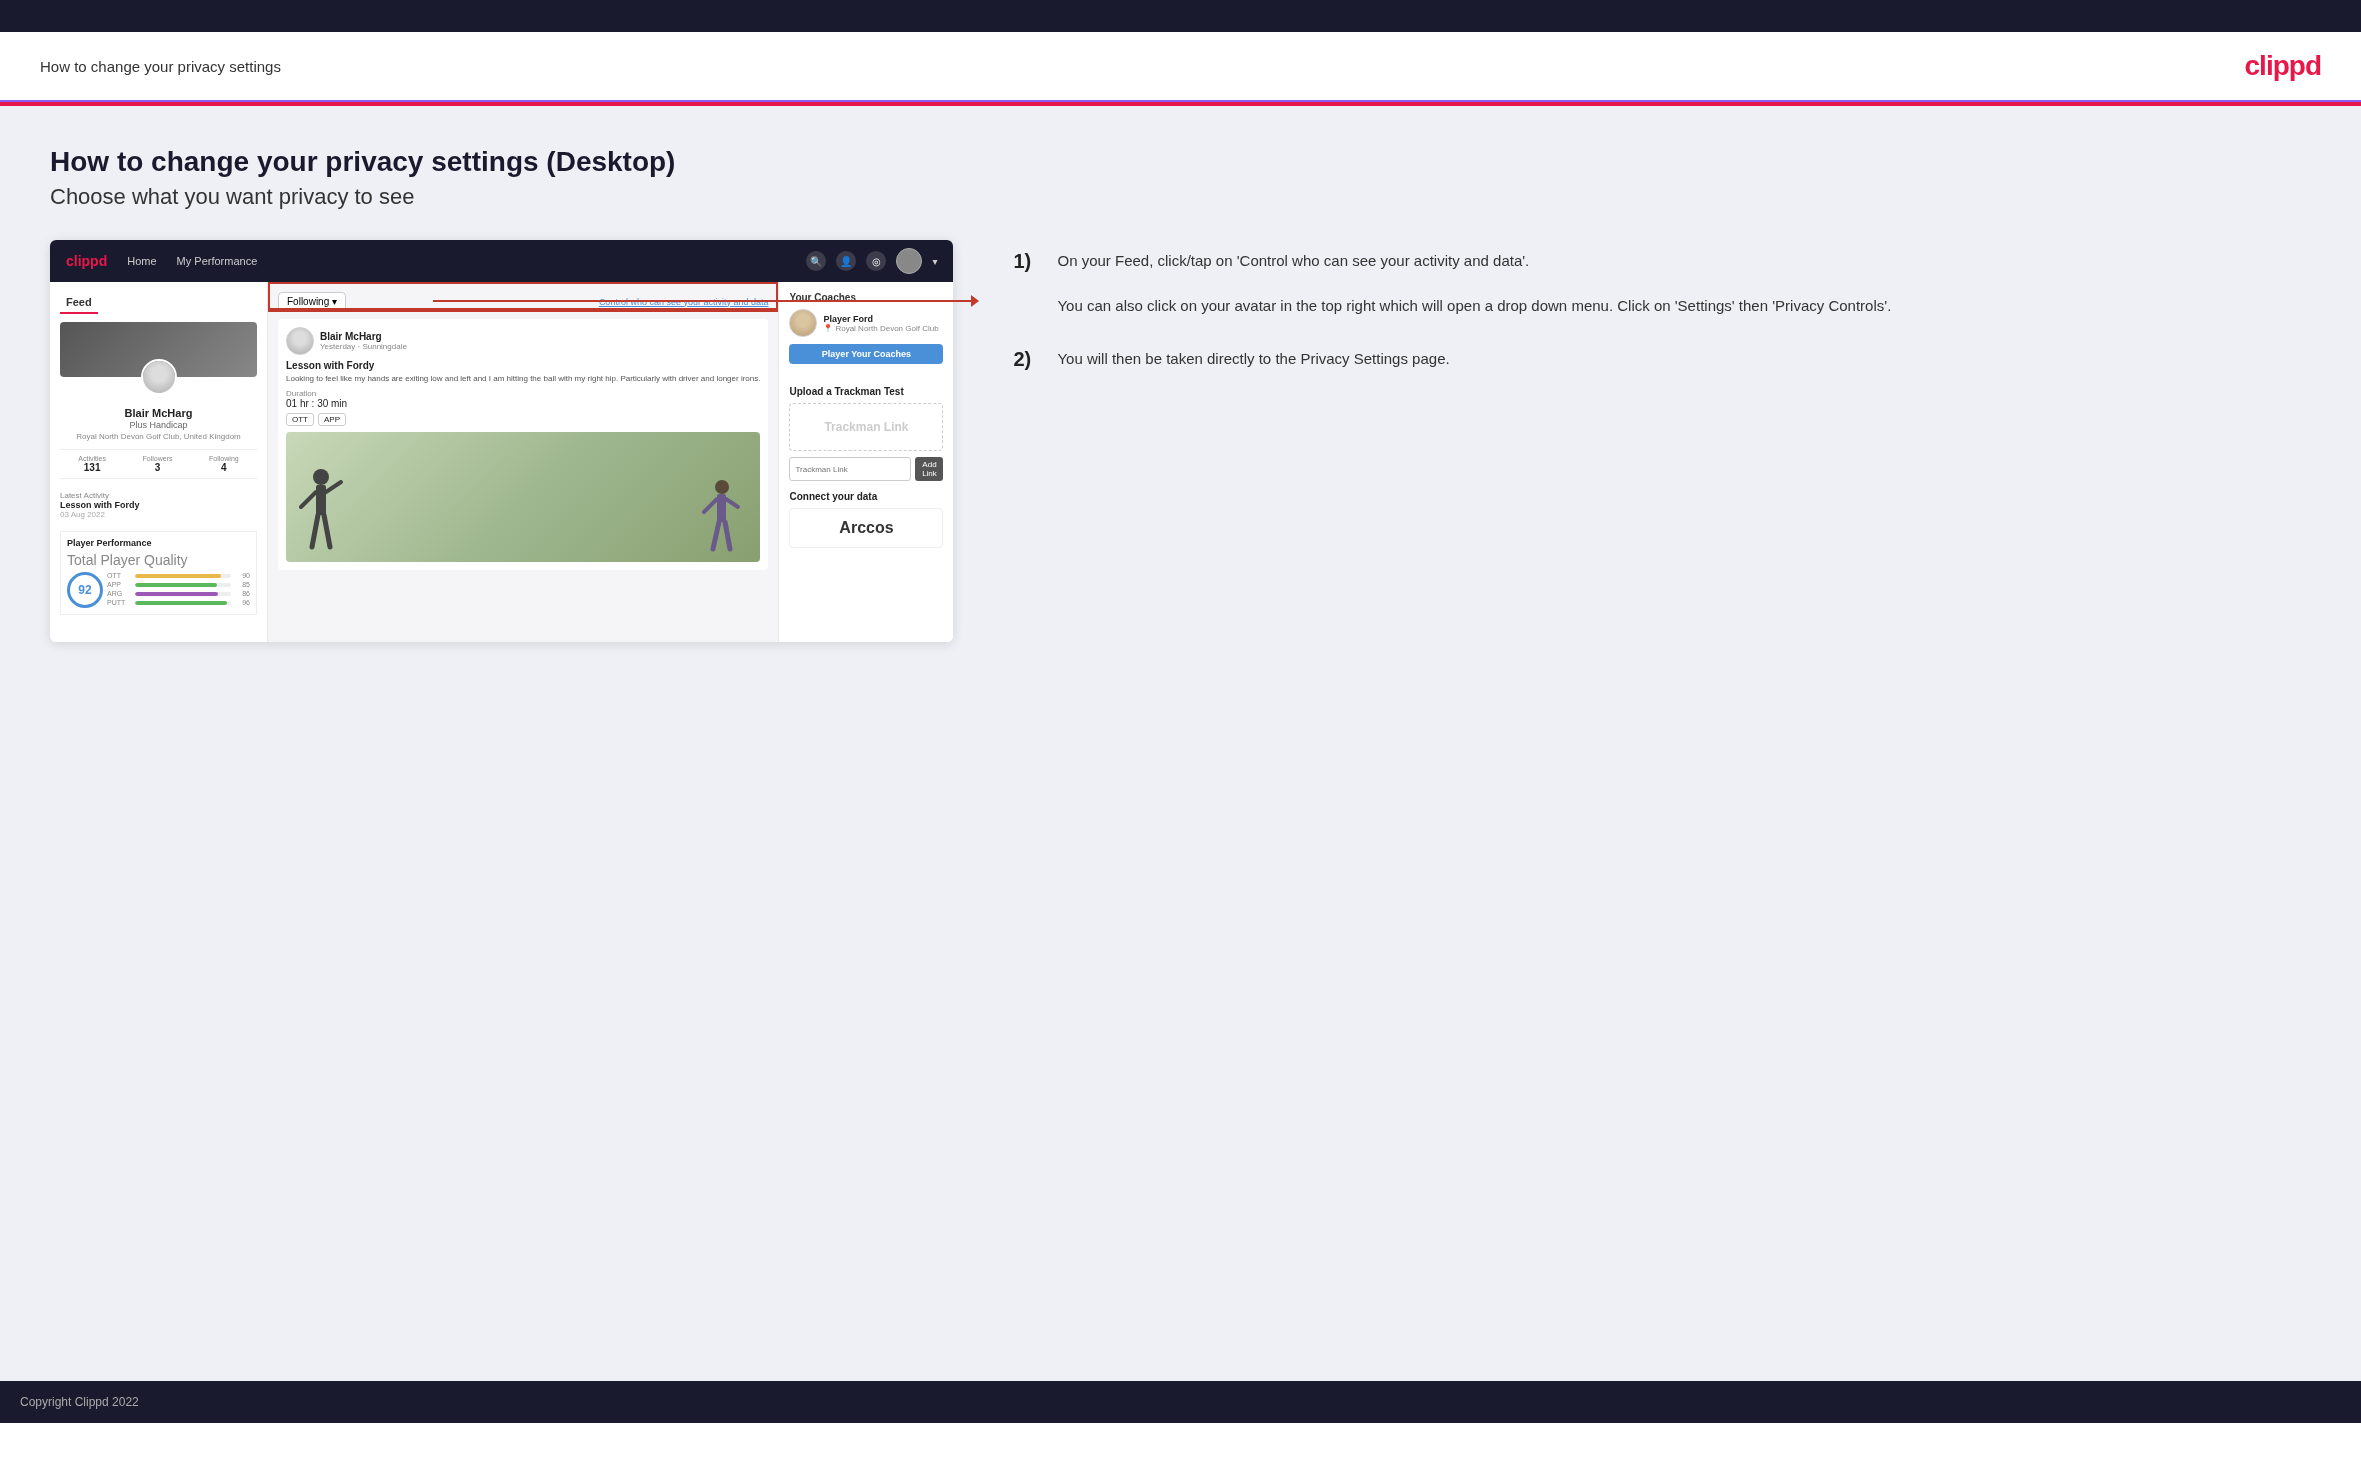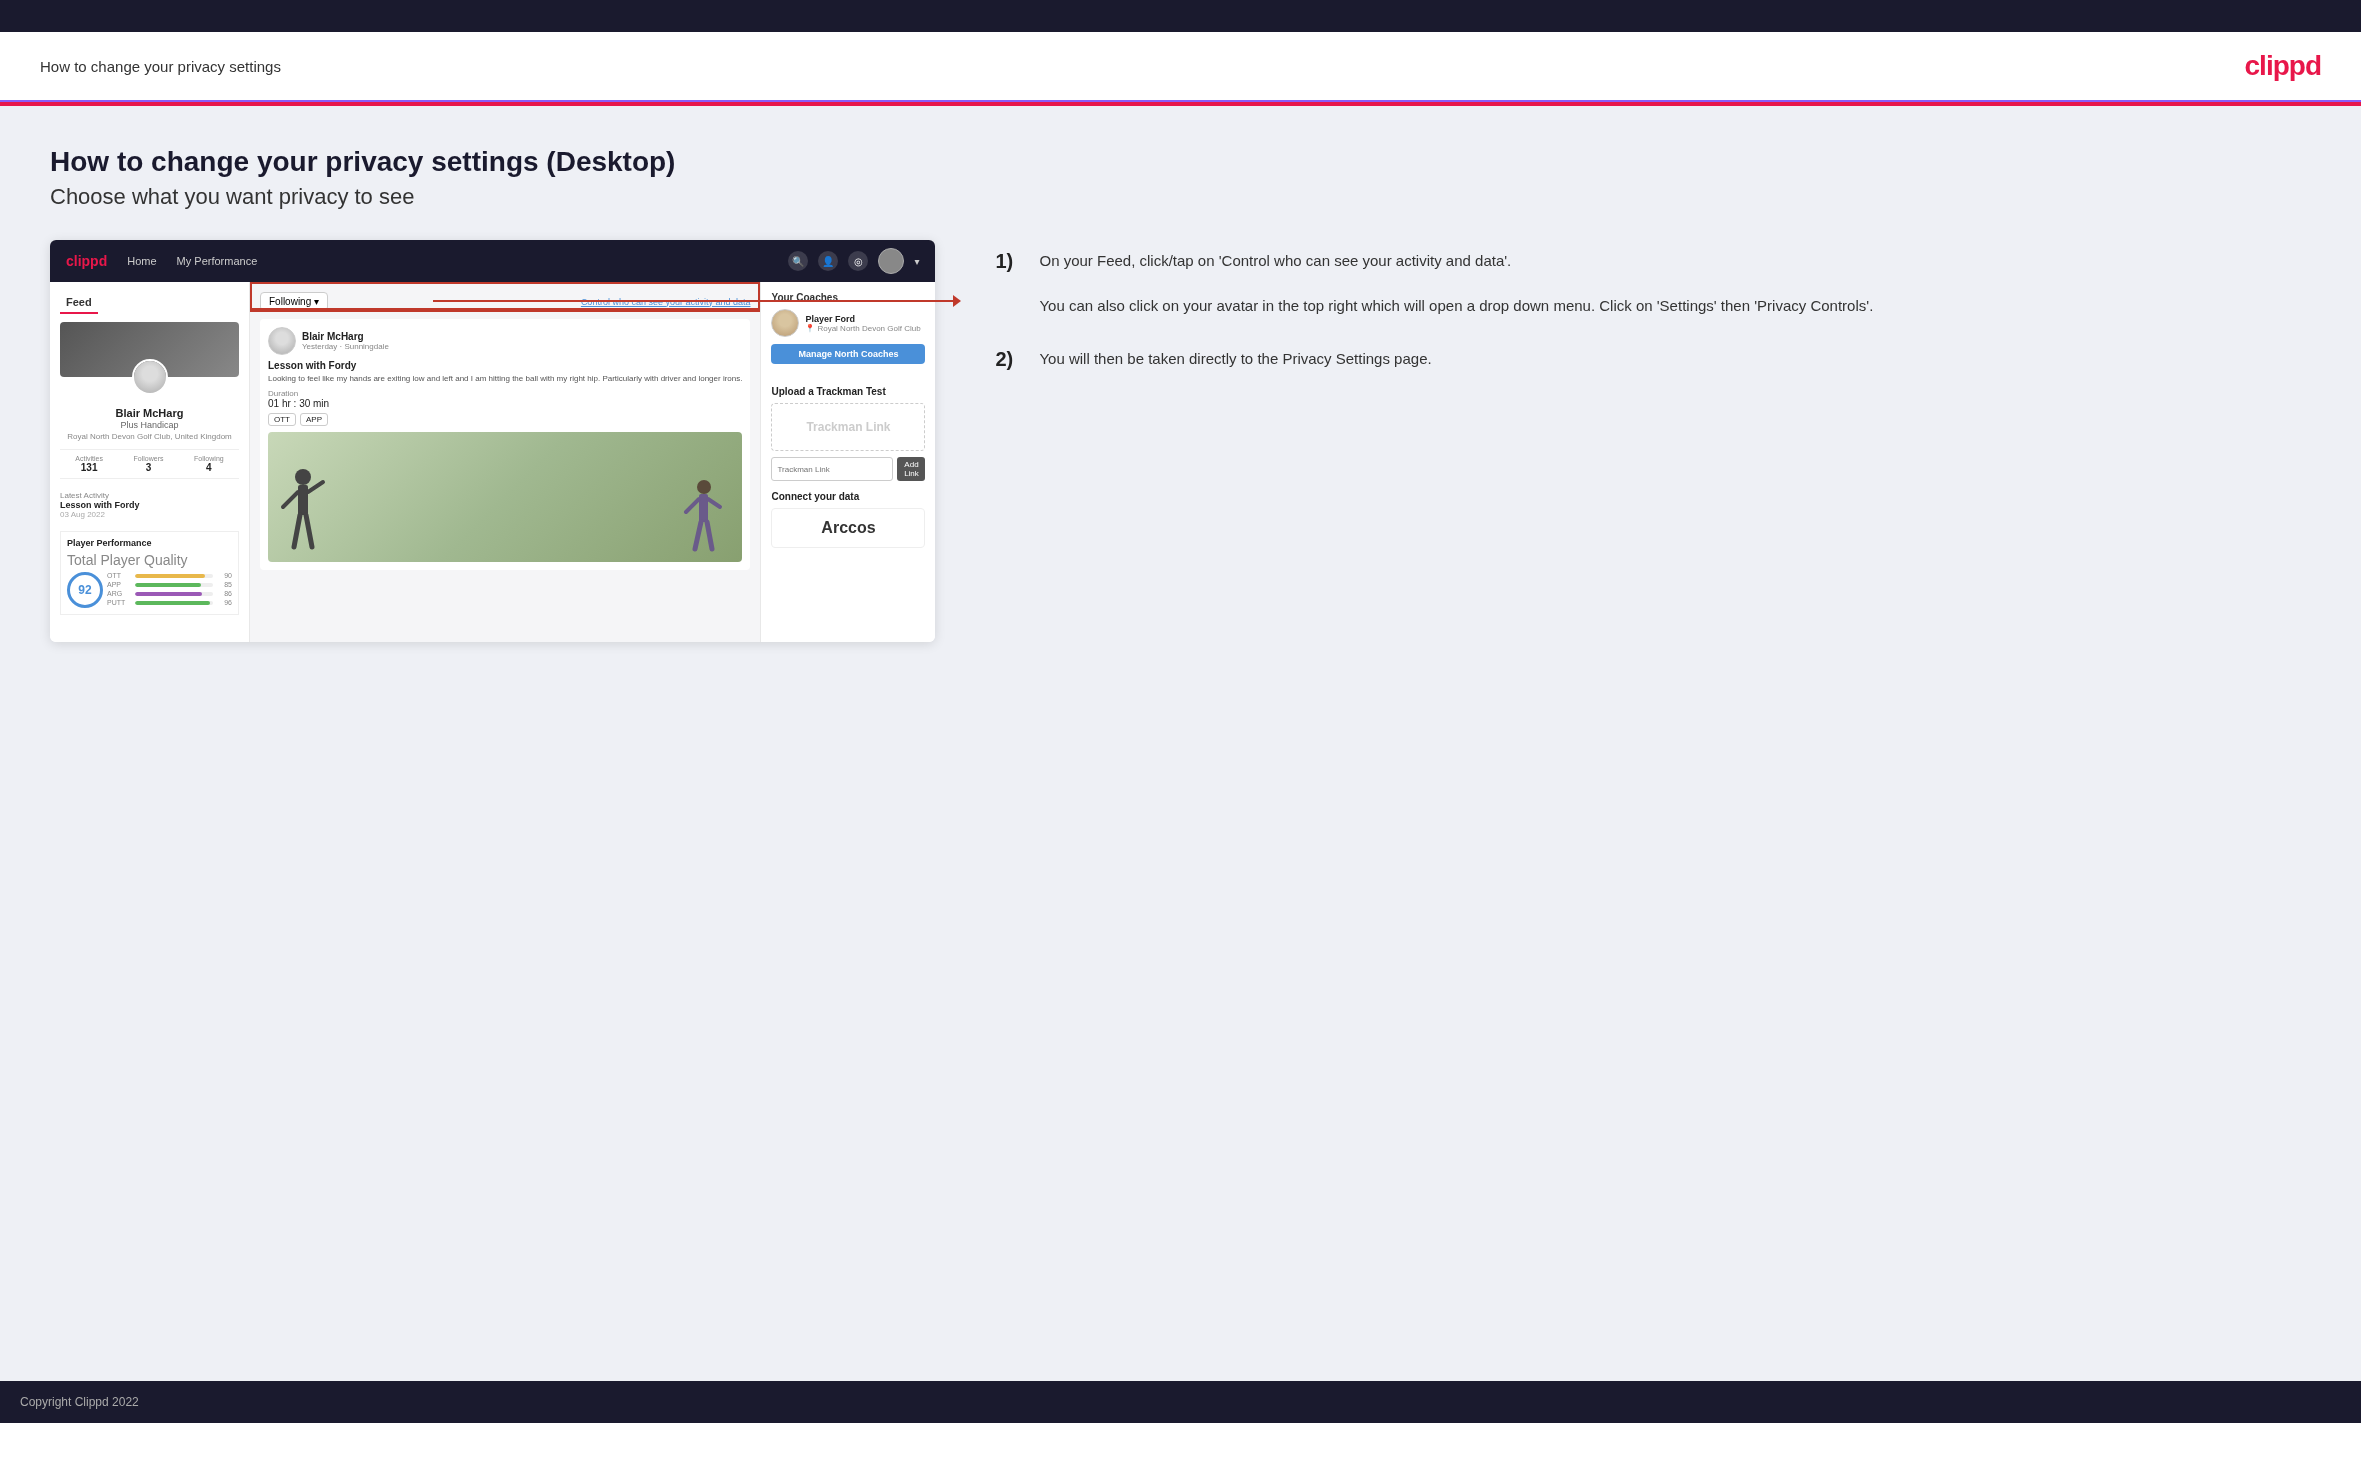--- a/index.html
+++ b/index.html
@@ -111,21 +111,21 @@
 
     
     .mockup-body {
       display: flex;
       height: 360px;
       overflow: hidden;
     }
 
     
     .mockup-sidebar {
-      width: 200px;
+      width: 218px;
       flex-shrink: 0;
       background: #fff;
       border-right: 1px solid #e8e8e8;
       padding: 10px;
     }
     .sidebar-feed-tab {
       font-size: 11px;
       font-weight: bold;
       color: #333;
       padding: 4px 6px;
@@ -683,21 +683,21 @@
               <div class="coach-item">
                 <div class="coach-avatar"></div>
                 <div>
                   <div class="coach-name">Player Ford</div>
                   <div class="coach-club">
                     <span>📍</span>
                     <span>Royal North Devon Golf Club</span>
                   </div>
                 </div>
               </div>
-              <button class="manage-coaches-btn">Manage North Coaches</button>
+              <button class="manage-coaches-btn">Player Your Coaches</button>
             </div>
 
             <div class="upload-section">
               <div class="upload-title">Upload a Trackman Test</div>
               <div class="trackman-box">
                 <div class="trackman-label">Trackman Link</div>
               </div>
               <div class="trackman-input-row">
                 <input class="trackman-input" type="text" placeholder="Trackman Link" style="">
                 <button class="add-link-btn">Add Link</button>

